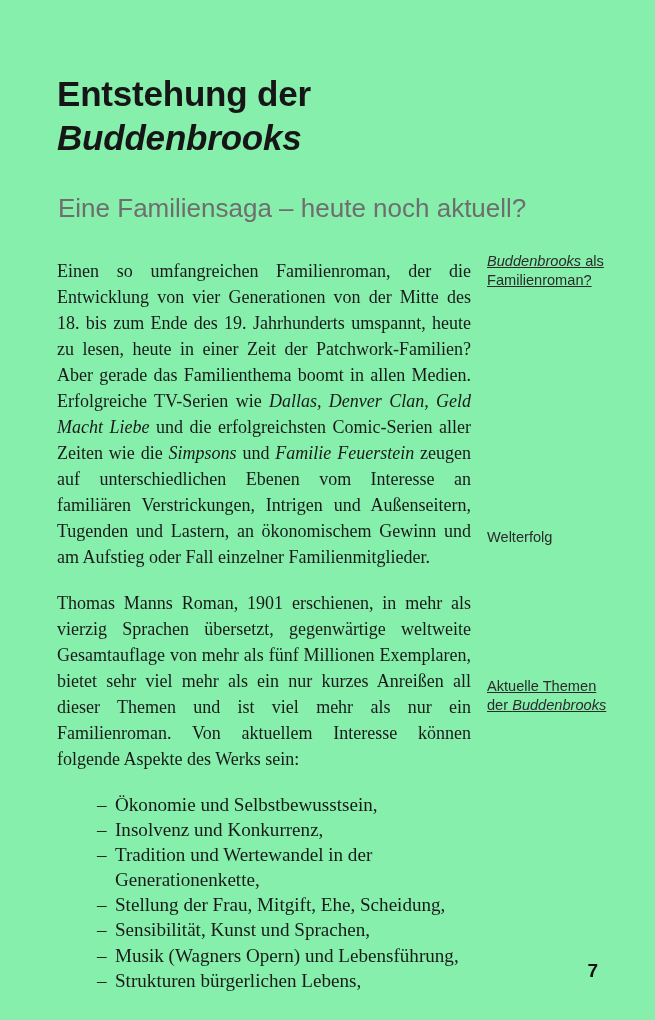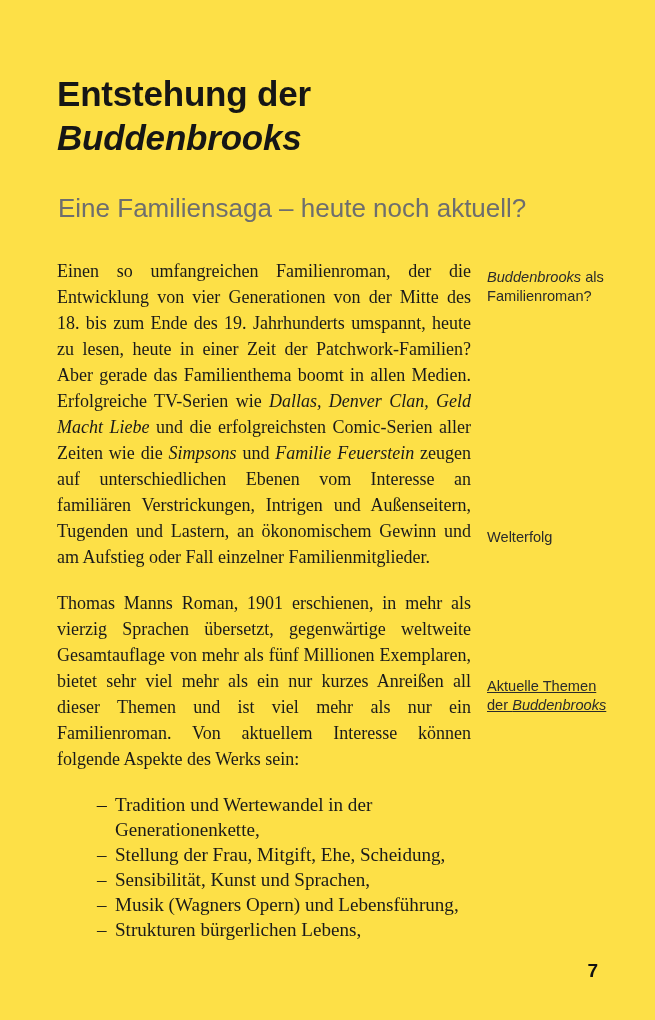--- a/index.html
+++ b/index.html
@@ -4,21 +4,21 @@
 <style>
   html, body {
     margin: 0;
     padding: 0;
     background: #ffffff;
   }
   .page {
     position: relative;
     width: 655px;
     height: 1020px;
-    background: #fde047;
+    background: #86efac;
     overflow: hidden;
     box-sizing: border-box;
   }
 
   
   .title-block {
     position: absolute;
     left: 57px;
     top: 72px;
     width: 420px;
@@ -96,21 +96,21 @@
   .margin-note {
     position: absolute;
     left: 487px;
     width: 130px;
     font-family: "Liberation Sans", sans-serif;
     font-size: 14.6px;
     line-height: 19px;
     color: #2b2b2b;
   }
   .margin-note em { font-style: italic; }
-  .note-1 { top: 268px; }
+  .note-1 { top: 252px; text-decoration: underline; }
   .note-2 { top: 528px; }
   .note-3 { top: 677px; text-decoration: underline; }
 
   
   .page-number {
     position: absolute;
     left: 0;
     top: 960px;
     width: 598px;
     text-align: right;
@@ -129,22 +129,22 @@
     <div class="title-line">Entstehung der</div>
     <div class="title-line italic">Buddenbrooks</div>
   </div>
 
   <div class="subtitle">Eine Familiensaga – heute noch aktuell?</div>
 
   <div class="body-col">
     <p class="para"><span>Einen so umfangreichen Familienroman, der die Entwicklung von vier Generationen von der Mitte des 18. bis zum Ende des 19. Jahrhunderts umspannt, heute zu lesen, heute in einer Zeit der Patchwork-Familien? Aber gerade das Familienthema boomt in allen Medien. Erfolgreiche TV-Serien wie </span><em>Dallas, Denver Clan, Geld Macht Liebe</em><span> und die erfolgreichsten Comic-Serien aller Zeiten wie die </span><em>Simpsons</em><span> und </span><em>Familie Feuerstein</em><span> zeugen auf unterschiedlichen Ebenen vom Interesse an familiären Verstrickungen, Intrigen und Außenseitern, Tugenden und Lastern, an ökonomischem Gewinn und am Aufstieg oder Fall einzelner Familienmitglieder.</span></p>
     <p class="para"><span>Thomas Manns Roman, 1901 erschienen, in mehr als vierzig Sprachen übersetzt, gegenwärtige weltweite Gesamtauflage von mehr als fünf Millionen Exemplaren, bietet sehr viel mehr als ein nur kurzes Anreißen all dieser Themen und ist viel mehr als nur ein Familienroman. Von aktuellem Interesse können folgende Aspekte des Werks sein:</span></p>
     <ul class="aspect-list">
-        <li><span class="dash">–</span></li>
-        <li><span class="dash">–</span></li>
+        <li><span class="dash">–</span><span>Ökonomie und Selbstbewusstsein,</span></li>
+        <li><span class="dash">–</span><span>Insolvenz und Konkurrenz,</span></li>
         <li><span class="dash">–</span><span>Tradition und Wertewandel in der Generationenkette,</span></li>
         <li><span class="dash">–</span><span>Stellung der Frau, Mitgift, Ehe, Scheidung,</span></li>
         <li><span class="dash">–</span><span>Sensibilität, Kunst und Sprachen,</span></li>
         <li><span class="dash">–</span><span>Musik (Wagners Opern) und Lebensführung,</span></li>
         <li><span class="dash">–</span><span>Strukturen bürgerlichen Lebens,</span></li>
       </ul>
   </div>
 
   <div class="margin-note note-1"><em>Buddenbrooks</em><span> als Familienroman?</span></div>
   <div class="margin-note note-2"><span>Welterfolg</span></div>

